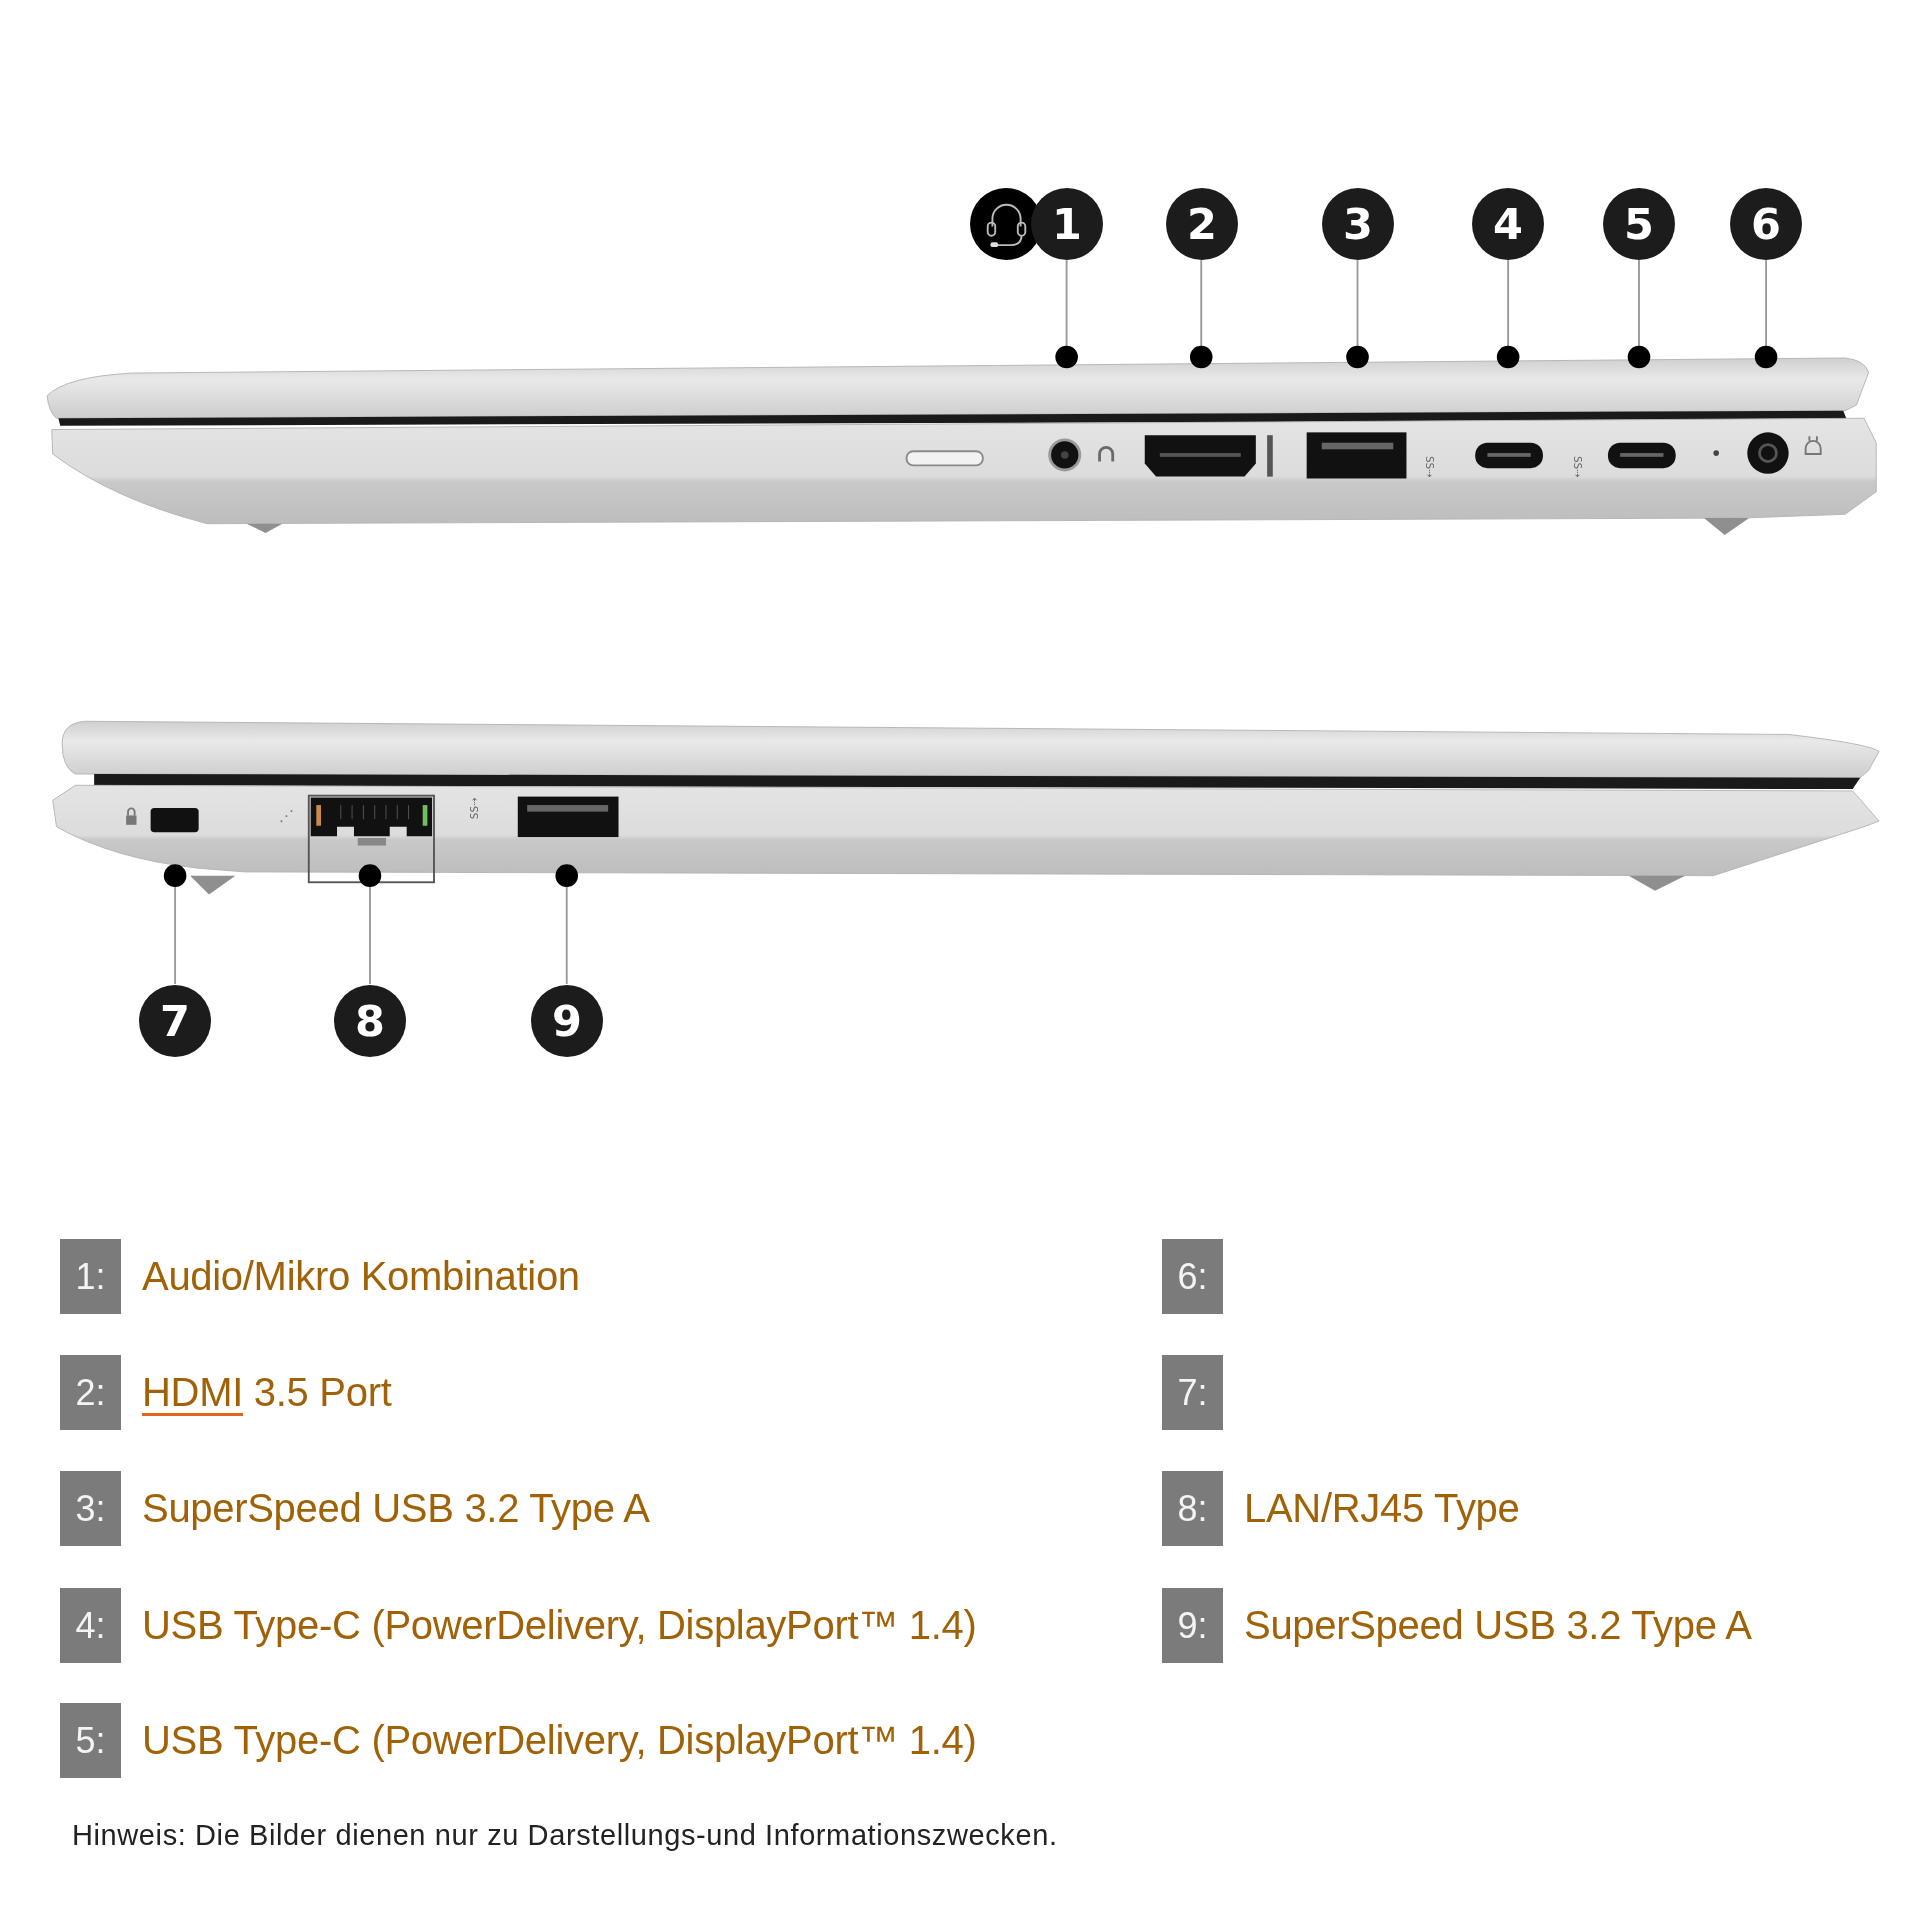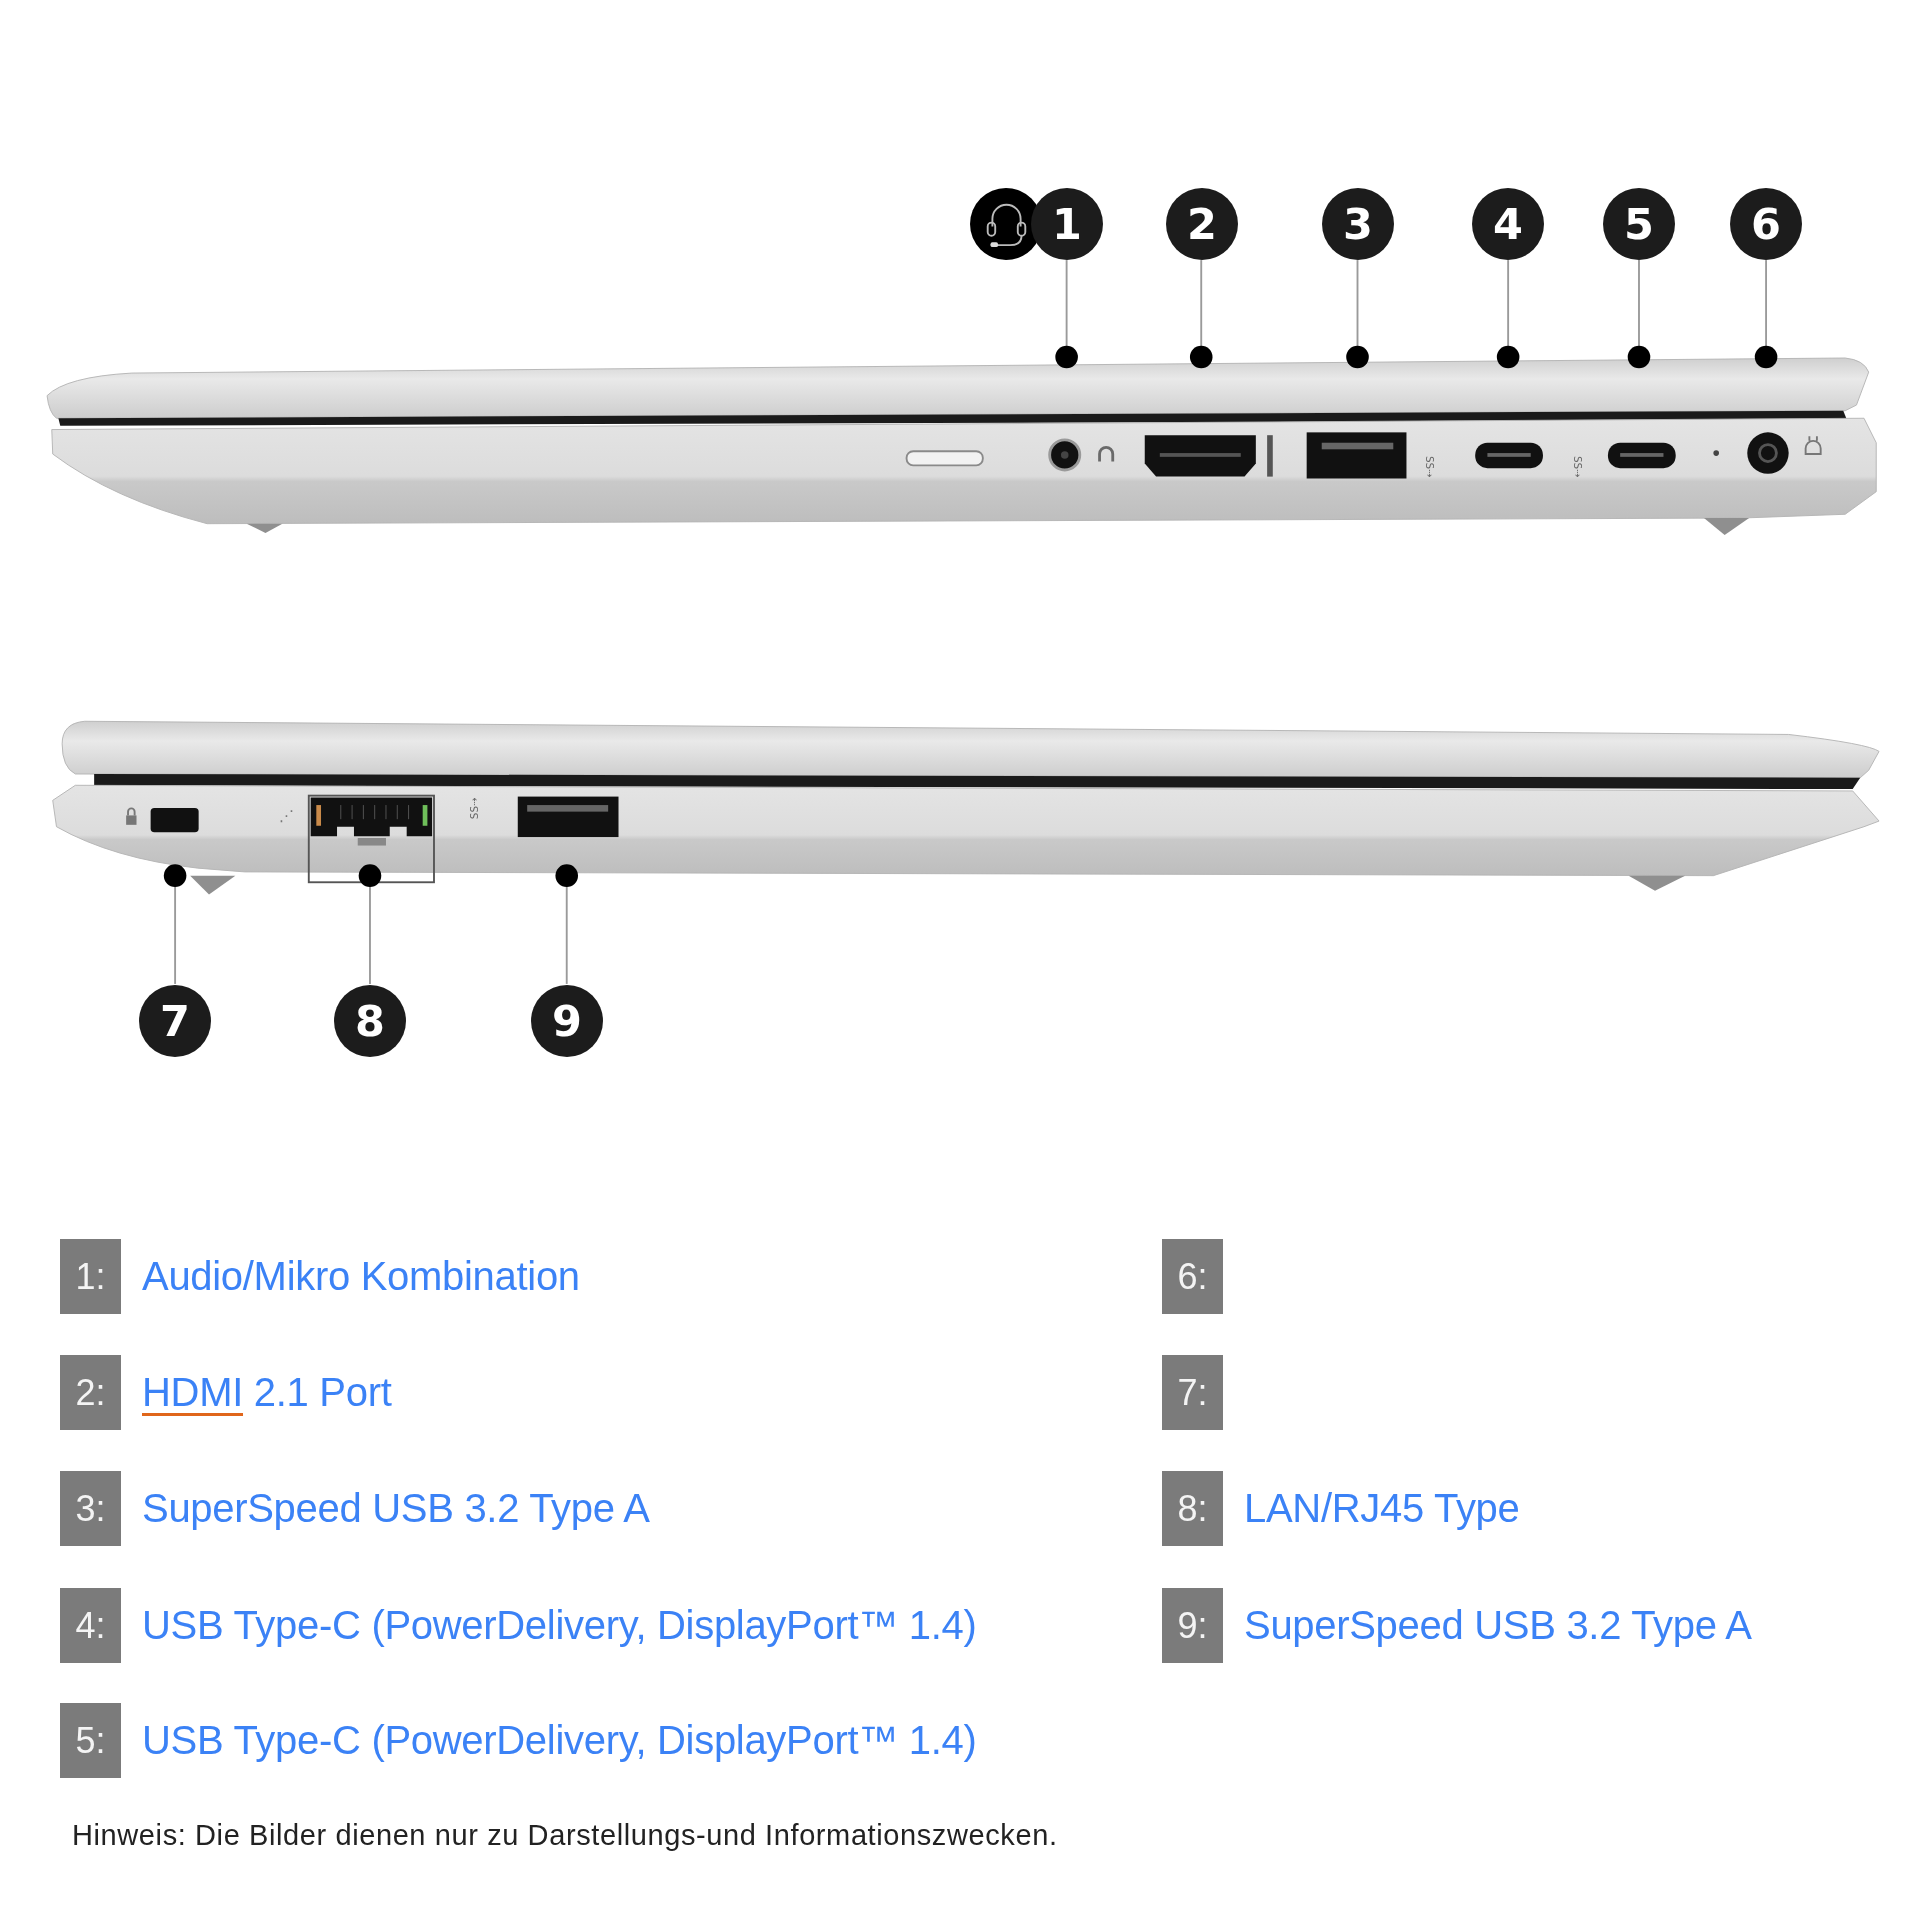--- a/index.html
+++ b/index.html
@@ -16,21 +16,21 @@
     position:absolute; width:72px; height:72px; border-radius:50%; background:#000;
     transform:translate(-50%,-50%); display:flex; align-items:center; justify-content:center;
   }
   .legend-row { position:absolute; height:75px; display:flex; align-items:center; }
   .legend-num {
     width:61px; height:75px; background:#7b7b7b; color:#f4f4f4;
     display:flex; align-items:center; justify-content:center;
     font-family:"Liberation Sans", sans-serif; font-size:36px;
   }
   .legend-text {
-    margin-left:21px; font-family:"Liberation Sans", sans-serif; font-size:40px; color:#3b82f6;
+    margin-left:21px; font-family:"Liberation Sans", sans-serif; font-size:40px; color:#a16207;
     white-space:nowrap; letter-spacing:-0.3px;
   }
   .ul-orange { text-decoration:underline; text-decoration-color:#e0661b; text-decoration-thickness:2.8px; text-underline-offset:6.6px; }
   .footnote {
     position:absolute; left:72px; top:1819px; font-family:"Liberation Sans", sans-serif;
     font-size:29px; color:#222; letter-spacing:0.6px; white-space:nowrap;
   }
 </style>
 </head>
 <body>
@@ -173,21 +173,21 @@
 <div class="callout-circle" style="left:370px; top:1021px;">8</div>
 <div class="callout-circle" style="left:567px; top:1021px;">9</div>
 
 <div>
   <div class="legend-row" style="left:60px; top:1239px;">
     <div class="legend-num">1:</div>
     <div class="legend-text">Audio/Mikro Kombination</div>
   </div>
   <div class="legend-row" style="left:60px; top:1355px;">
     <div class="legend-num">2:</div>
-    <div class="legend-text"><span class="ul-orange">HDMI</span><span> 2.1 Port</span></div>
+    <div class="legend-text"><span class="ul-orange">HDMI</span><span> 3.5 Port</span></div>
   </div>
   <div class="legend-row" style="left:60px; top:1471px;">
     <div class="legend-num">3:</div>
     <div class="legend-text">SuperSpeed USB 3.2 Type A</div>
   </div>
   <div class="legend-row" style="left:60px; top:1588px;">
     <div class="legend-num">4:</div>
     <div class="legend-text">USB Type-C (PowerDelivery, DisplayPort™ 1.4)</div>
   </div>
   <div class="legend-row" style="left:60px; top:1703px;">

